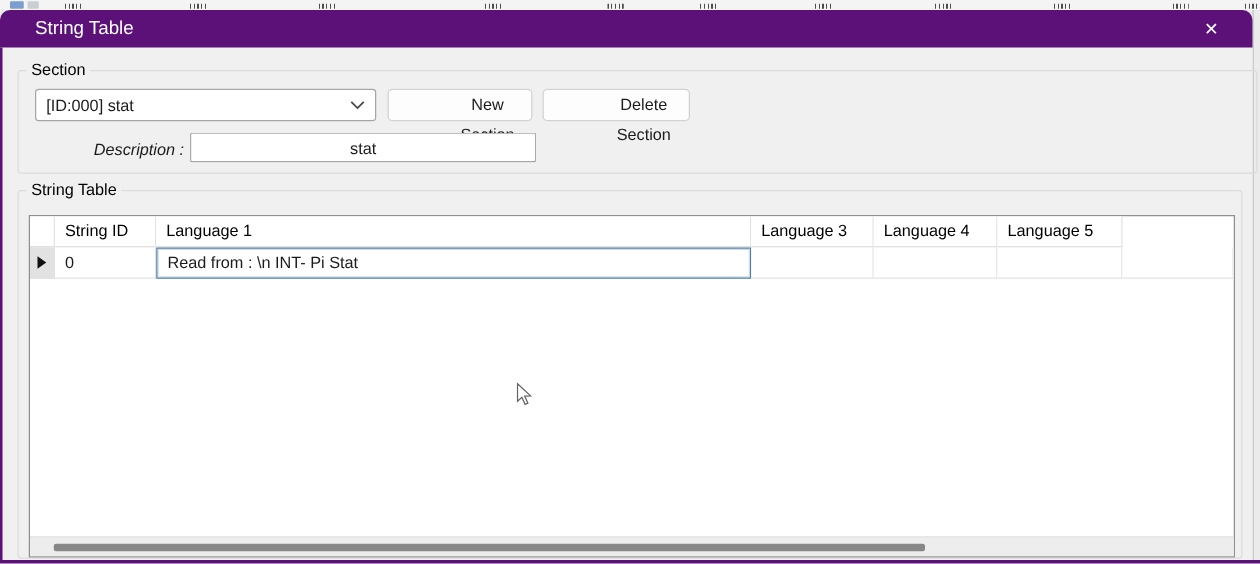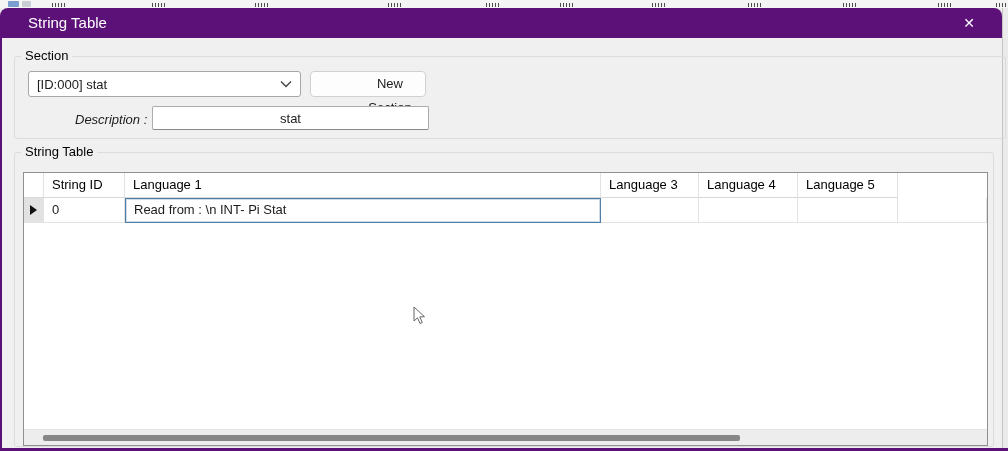--- a/index.html
+++ b/index.html
@@ -95,20 +95,21 @@
   </div>
 
   <div class="combo">
     <span>[ID:000] stat</span>
     <svg class="chev" width="12" height="8" viewBox="0 0 12 8">
       <polyline points="1,1.5 6,6.5 11,1.5" fill="none" stroke="#454545" stroke-width="1.4"></polyline>
     </svg>
   </div>
 
   <div class="btn btn-new">New Section</div>
+  <div class="btn btn-del">Delete Section</div>
 
   <span class="desc-label">Description :</span>
   <input class="textbox" type="text" value="stat" style="">
 
   <div class="groupbox grp-table">
     <span class="legend">String Table</span>
   </div>
 
   <div class="grid">
 

